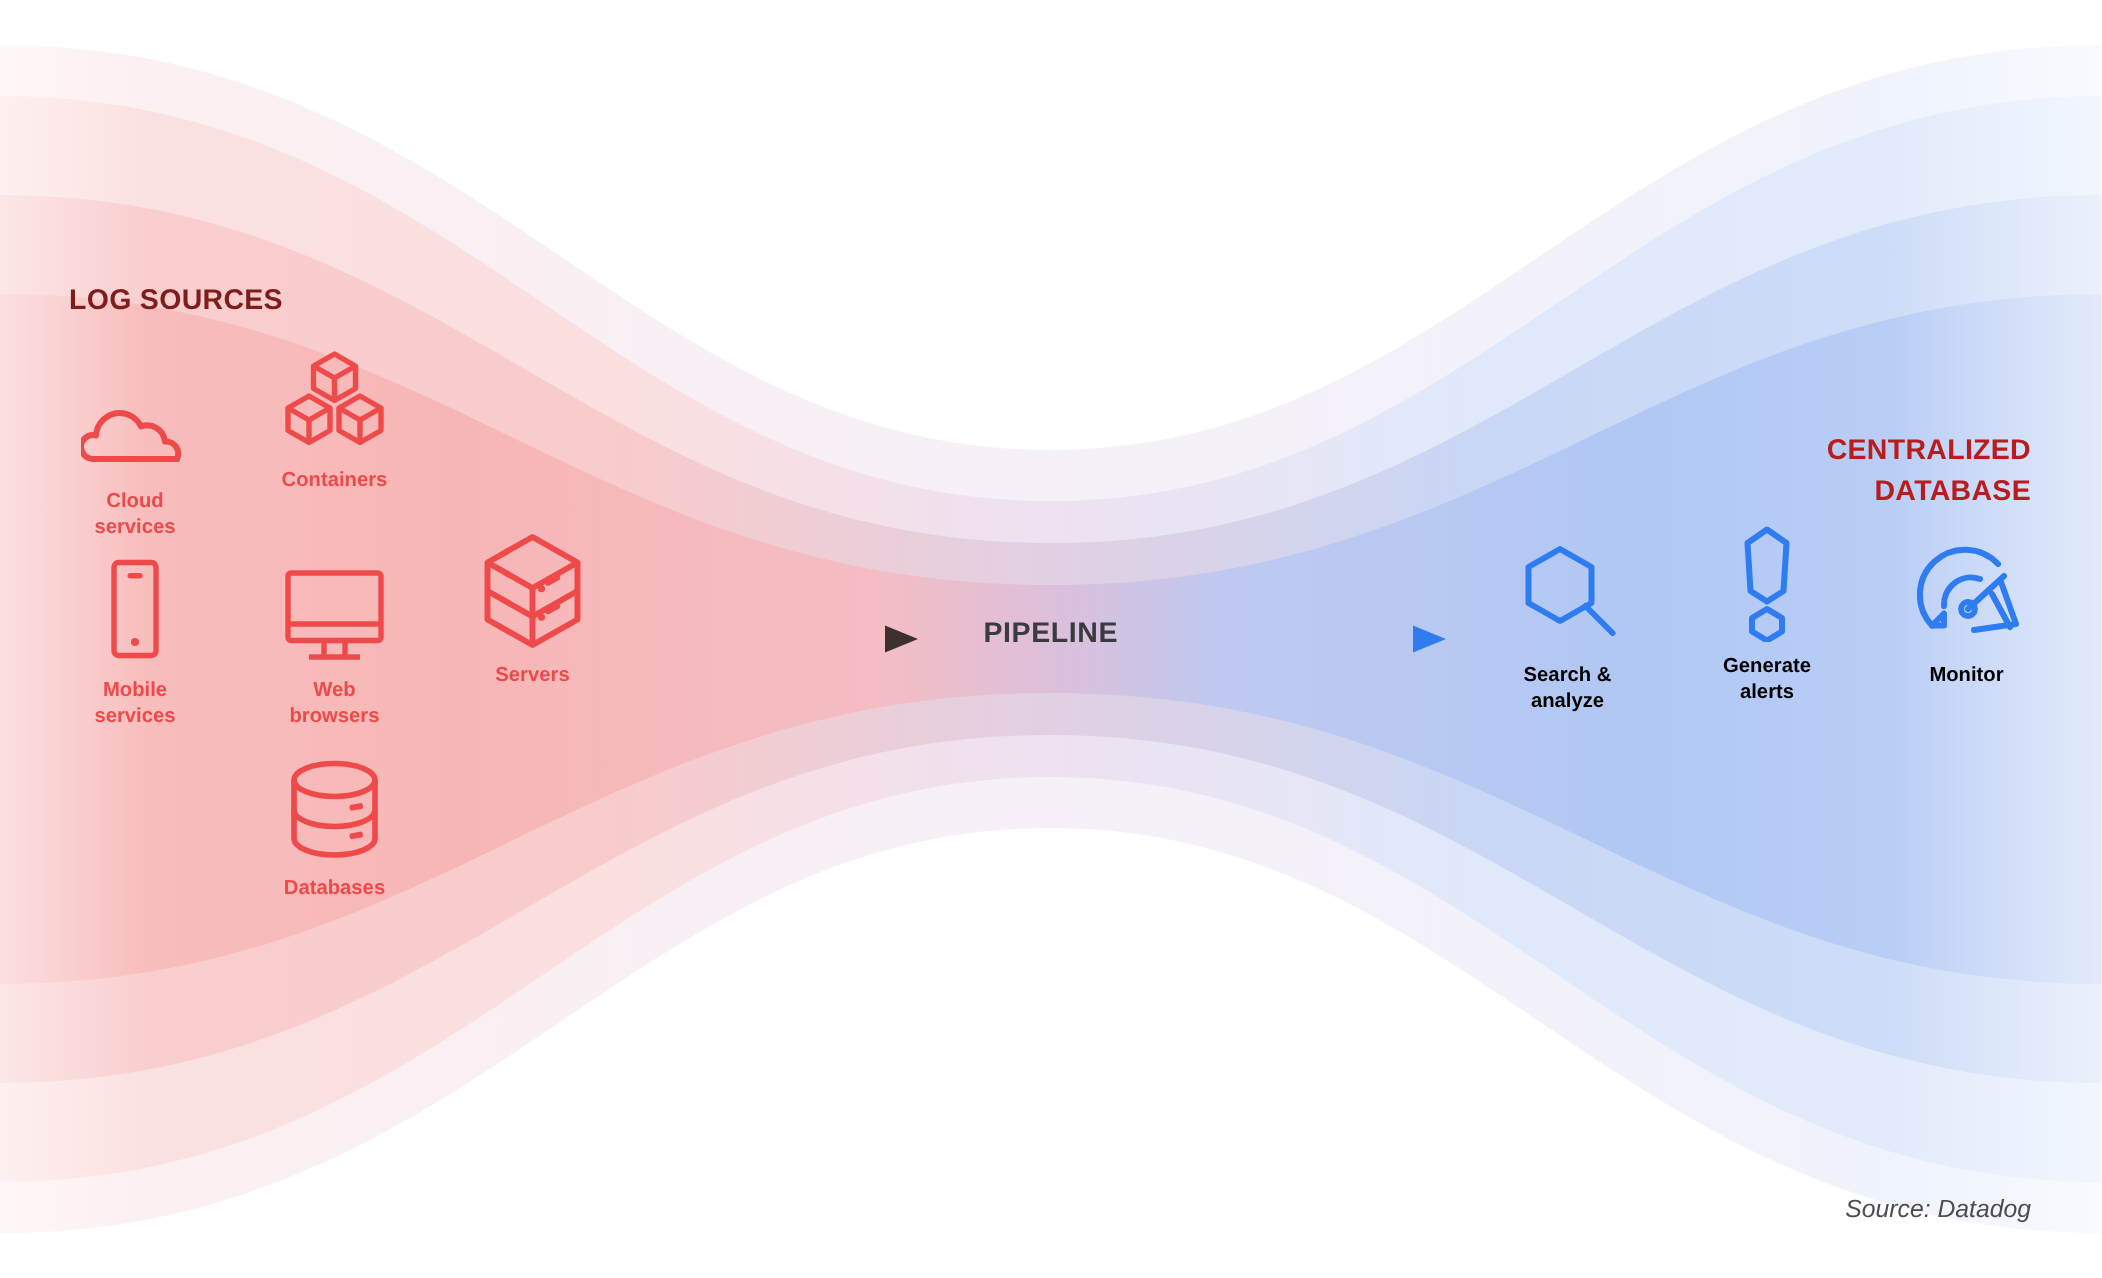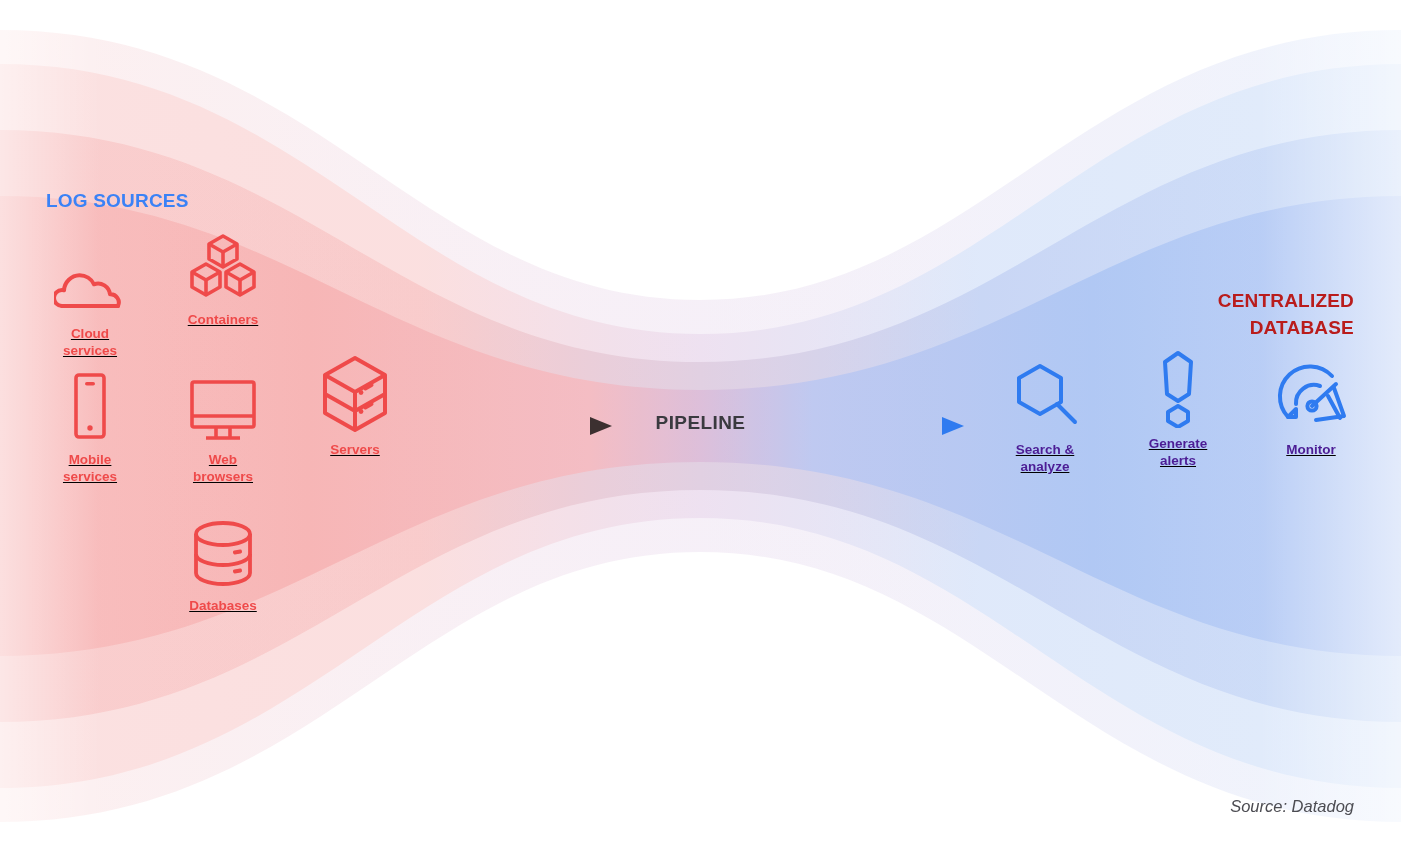--- a/index.html
+++ b/index.html
@@ -31,52 +31,51 @@
     position: absolute;
     font-weight: bold;
     font-size: 19px;
     letter-spacing: 0.2px;
     line-height: 1.42;
     white-space: pre-line;
   }
   #log-sources-title {
     left: 46px;
     top: 188px;
-    color: #3b82f6;
+    color: #7f1d1d;
     text-align: left;
   }
   #centralized-db-title {
     right: 47px;
     top: 288px;
     color: #b91c1c;
     text-align: right;
   }
 
   
   .node {
     position: absolute;
     width: 120px;
     text-align: center;
-    text-decoration: underline;
   }
   .node .icon-wrap {
     display: flex;
     align-items: flex-end;
     justify-content: center;
     height: 70px;
   }
   .node .caption {
     margin-top: 7px;
     font-size: 13.5px;
     font-weight: bold;
     line-height: 1.26;
     white-space: pre-line;
   }
   .left-node .caption { color: #ef4a4a; }
-  .right-node .caption { color: #4c1d95; }
+  .right-node .caption { color: #000000; }
 
   
   #pipeline-label {
     position: absolute;
     left: 0;
     top: 412px;
     width: 1401px;
     text-align: center;
     font-size: 19px;
     font-weight: bold;
@@ -243,21 +242,21 @@
           <circle cx="44" cy="38.5" r="2.4"></circle>
           <rect x="46" y="50" width="11" height="4" rx="2" transform="rotate(-29 51 52)"></rect>
           <circle cx="44" cy="57.5" r="2.4"></circle>
         </g>
       </svg>
     </div>
     <div class="caption">Servers</div>
   </div>
 
 
-  <div class="node left-node" style="left:163px; top:520px;">
+  <div class="node left-node" style="left:163px; top:506px;">
     <div class="icon-wrap">
       <svg width="68" height="72" viewBox="0 0 68 72">
         <g fill="none" stroke="#ef4a4a" stroke-width="3.8" stroke-linejoin="round">
           <ellipse cx="34" cy="16" rx="27" ry="11"></ellipse>
           <path d="M7,16 V36 a27,11 0 0 0 54,0 V16"></path>
           <path d="M7,36 V55 a27,11 0 0 0 54,0 V36"></path>
         </g>
         <g fill="#ef4a4a">
           <rect x="44" y="32" width="9" height="4" rx="1.6" transform="rotate(-10 48 34)"></rect>
           <rect x="44" y="51" width="9" height="4" rx="1.6" transform="rotate(-10 48 53)"></rect>

